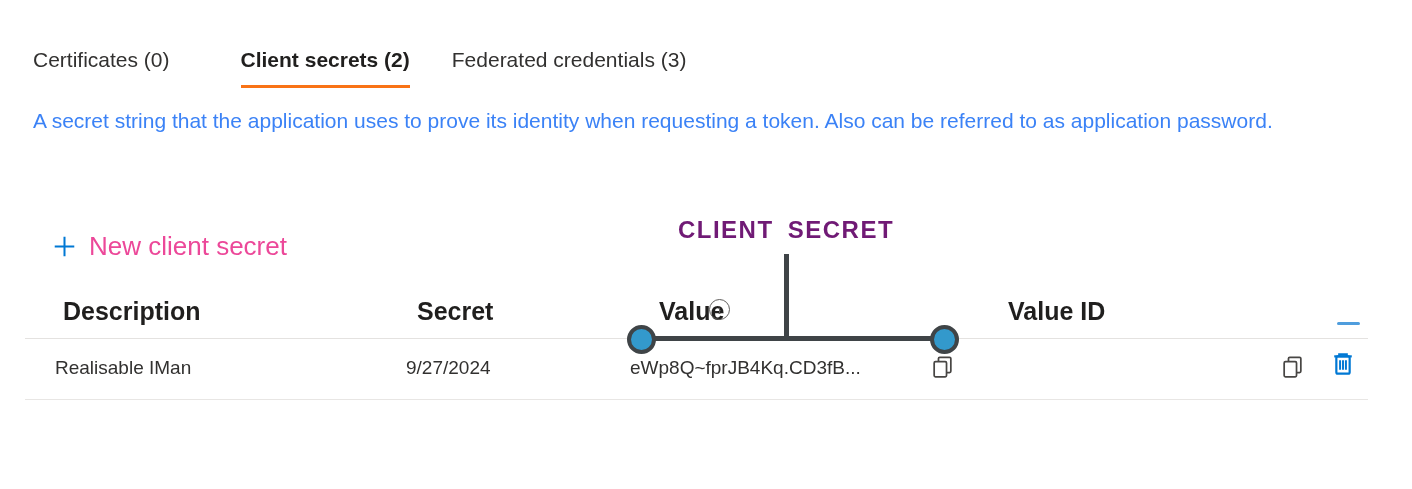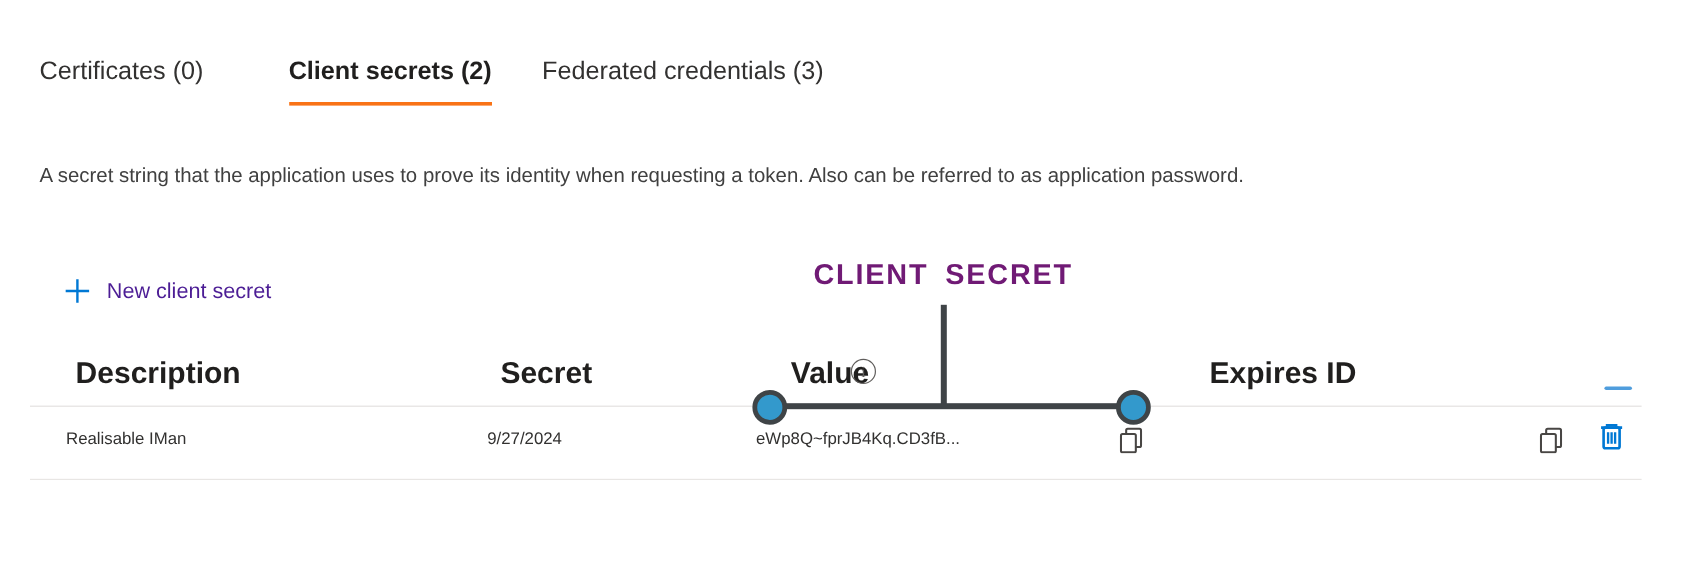--- a/index.html
+++ b/index.html
@@ -33,40 +33,40 @@
   .tab.selected {
     font-weight: 700;
     color: #201f1e;
     border-bottom: 3px solid #f97316;
   }
 
   
   .description {
     position: absolute;
     left: 33px;
-    top: 128px;
+    top: 102px;
     width: 1335px;
-    font-size: 17px;
+    font-size: 21px;
     line-height: 37px;
-    color: #404040;
+    color: #3b82f6;
   }
 
   
   .new-secret {
     position: absolute;
     left: 53px;
     top: 231px;
     display: flex;
     align-items: center;
     gap: 13px;
     cursor: pointer;
   }
   .new-secret .label {
-    font-size: 18px;
-    color: #4c1d95;
+    font-size: 26px;
+    color: #ec4899;
   }
 
   
   .annotation-label {
     position: absolute;
     left: 786px;
     top: 216px;
     transform: translateX(-50%);
     font-size: 24px;
     font-weight: 700;
@@ -160,21 +160,21 @@
     left: 25px;
     top: 399px;
     width: 1343px;
     height: 1px;
     background: #e8e6e4;
   }
 
   .td {
     position: absolute;
     top: 357px;
-    font-size: 14px;
+    font-size: 19px;
     color: #323130;
     white-space: nowrap;
   }
   .td-desc { left: 55px; }
   .td-exp  { left: 406px; }
   .td-val  { left: 630px; }
   .td-sid  { left: 985px; }
 
   .icon-btn {
     position: absolute;
@@ -212,21 +212,21 @@
   <div class="annotation-label">CLIENT SECRET</div>
   <div class="annotation-vline"></div>
   <div class="annotation-hline"></div>
   <div class="annotation-circle left"></div>
   <div class="annotation-circle right"></div>
 
   <div class="th th-desc">Description</div>
   <div class="th th-exp">Secret</div>
   <div class="th th-val">Value</div>
   <div class="info-icon">i</div>
-  <div class="th th-sid">Expires ID</div>
+  <div class="th th-sid">Value ID</div>
   <div class="col-dash"></div>
   <div class="hdr-border"></div>
 
   <div class="td td-desc">Realisable IMan</div>
   <div class="td td-exp">9/27/2024</div>
   <div class="td td-val">eWp8Q~fprJB4Kq.CD3fB...</div>
 
   <div class="icon-btn copy-1">
     <span style="display:flex;">
       <svg width="23" height="23" viewBox="0 0 16 16">

